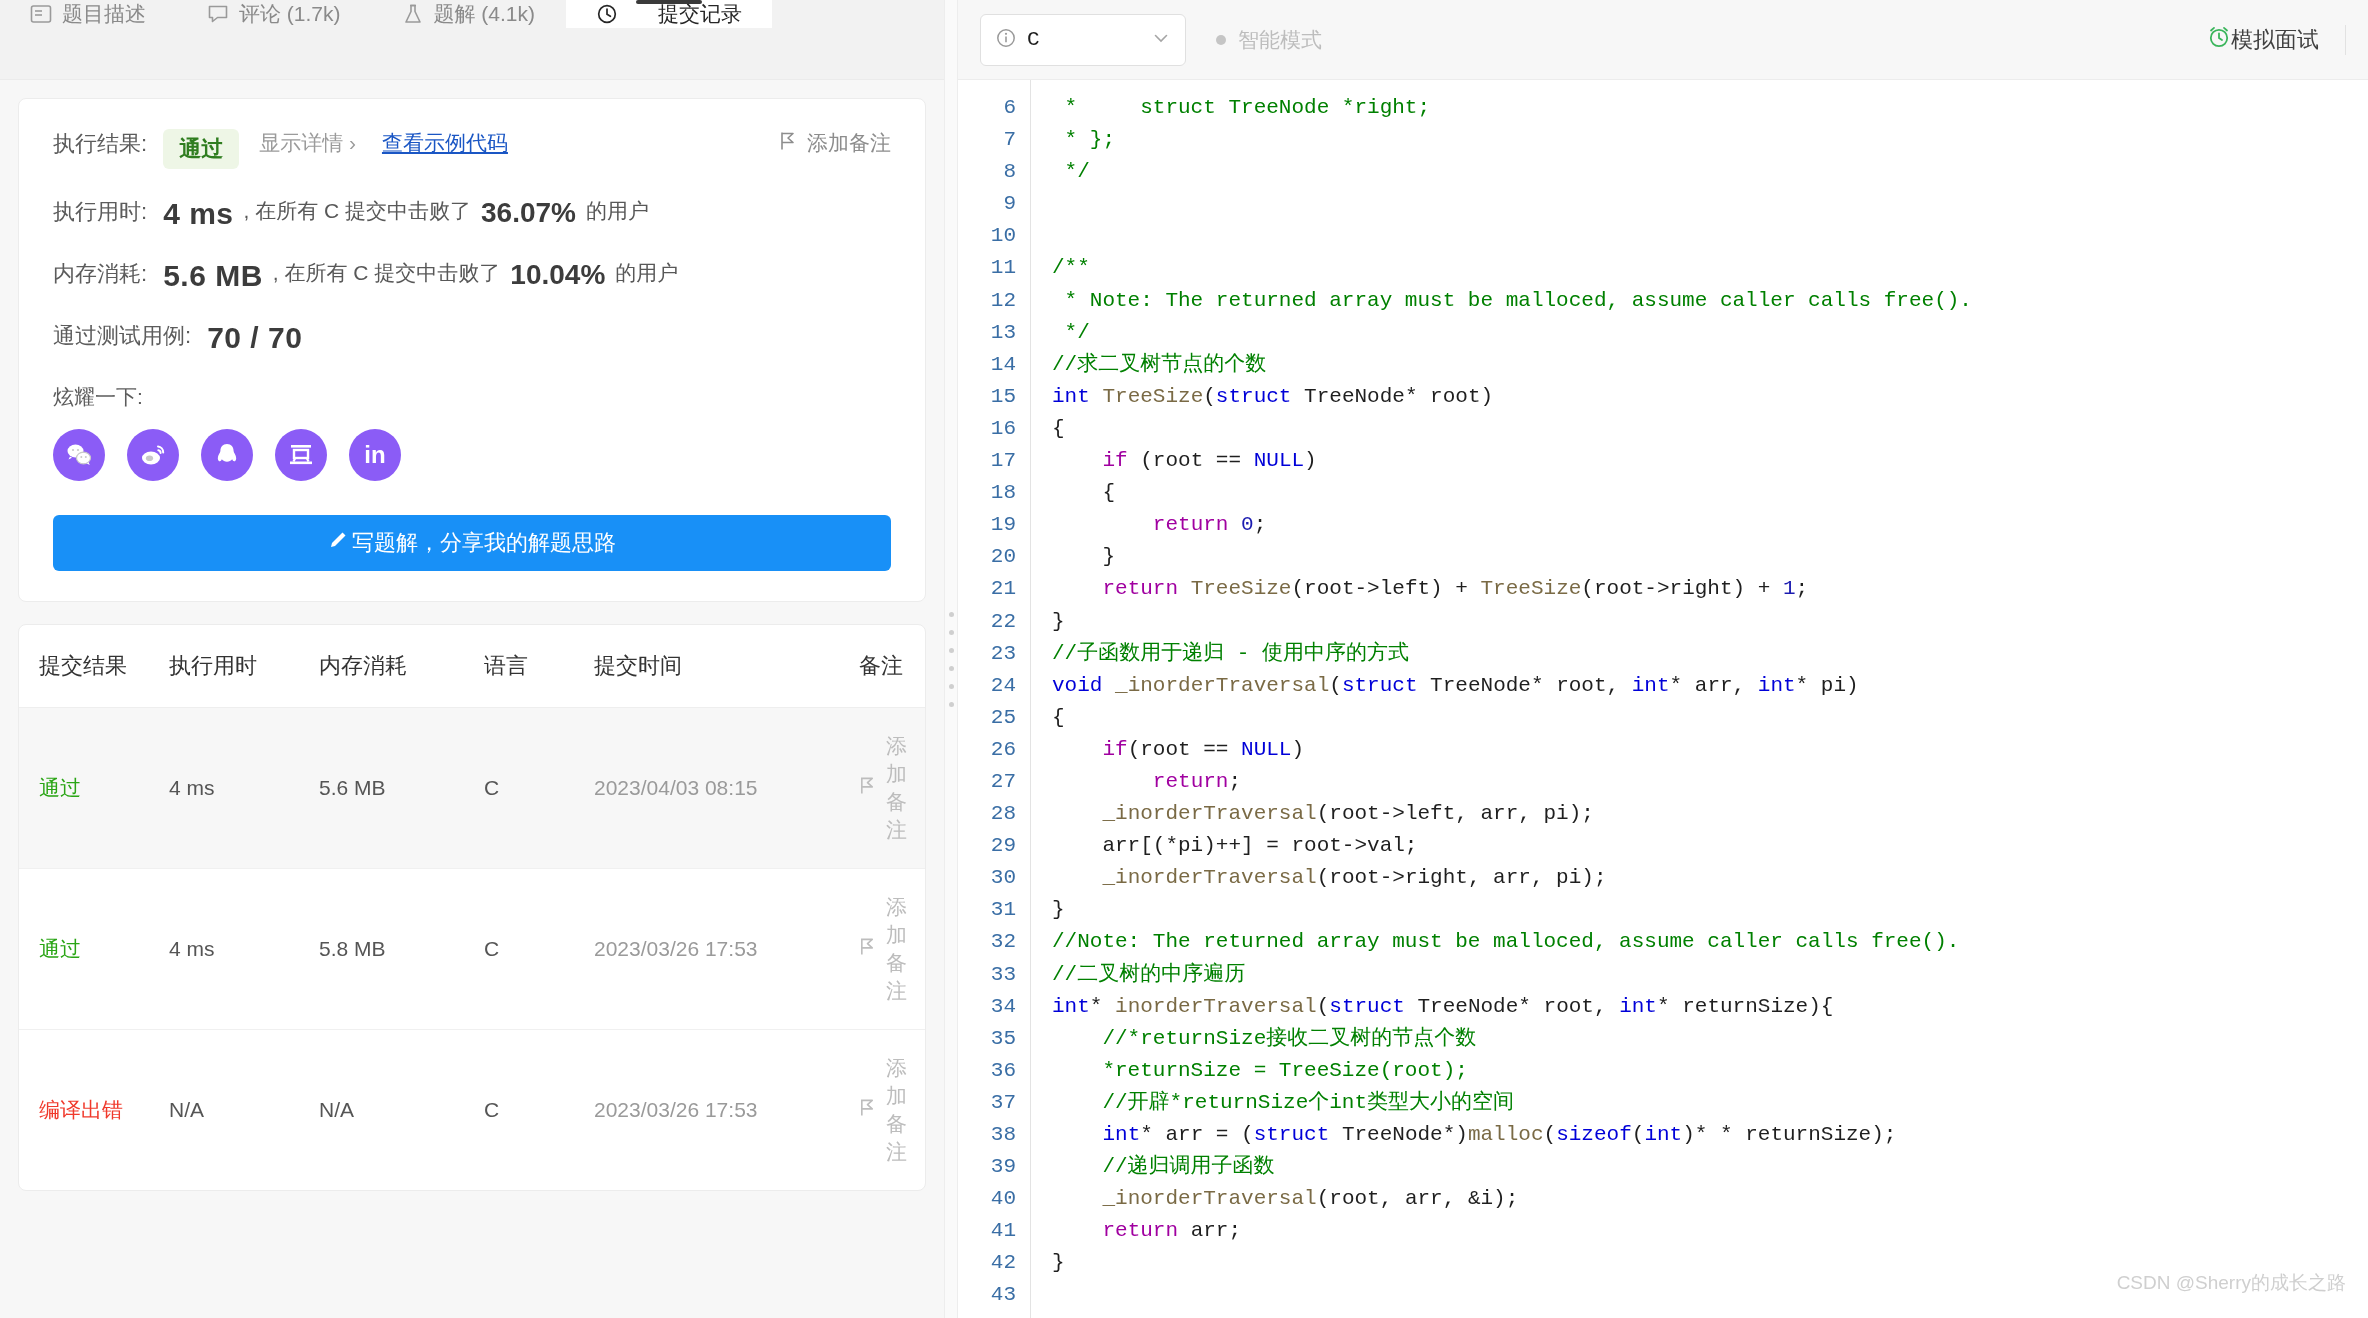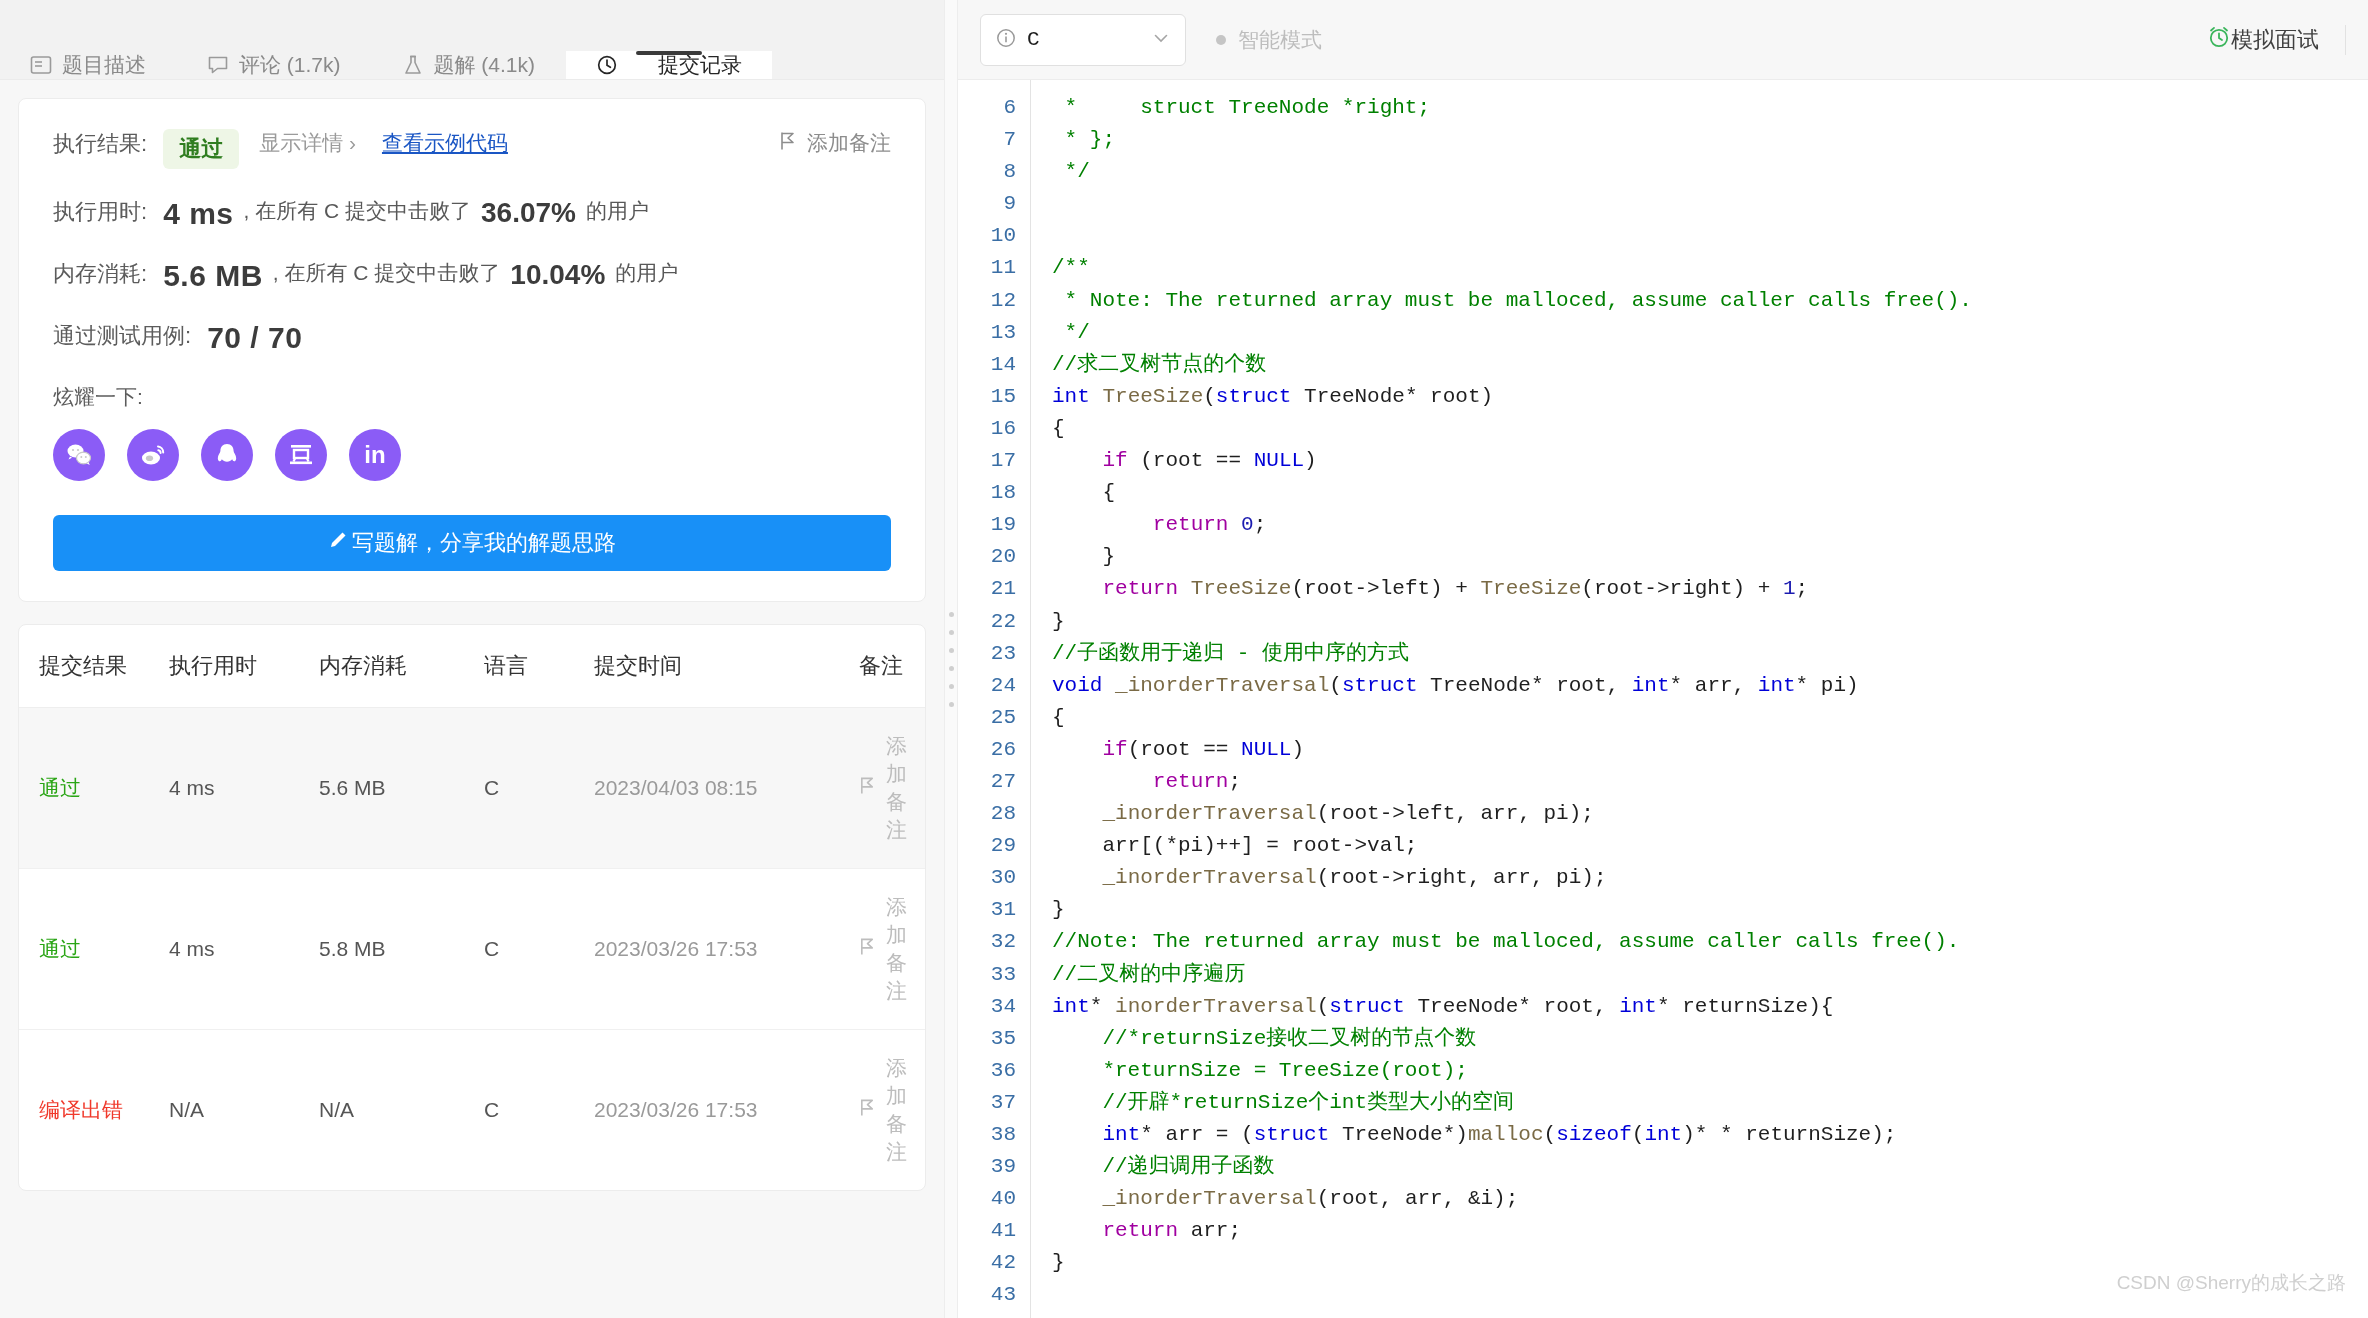--- a/index.html
+++ b/index.html
@@ -7,21 +7,21 @@
     width: 2368px; height: 1318px;
     background: #ffffff;
     font-family: "Liberation Sans", "DejaVu Sans", sans-serif;
     overflow: hidden;
   }
   .app { display: flex; width: 2368px; height: 1318px; }
 
   
   .left { width: 944px; height: 1318px; background: #f7f7f7; display: flex; flex-direction: column; }
 
-  .tabbar { height: 80px; background: #f2f2f2; display: flex; align-items: flex-end; border-bottom: 1px solid #ebebeb; position: relative; }
+  .tabbar { height: 80px; background: #f2f2f2; display: flex; align-items: flex-start; border-bottom: 1px solid #ebebeb; position: relative; }
   .tab { display: flex; align-items: center; gap: 10px; padding: 0 30px; font-size: 21px; color: #8a8a8a; cursor: pointer; position: relative; }
   .tab.active { background: #ffffff; color: #262626; gap: 40px; }
   .tab.active::before { content:""; position:absolute; left:34%; right:34%; top:0; height:4px; background:#3a3a3a; border-radius:2px; }
   .tabsep { width: 1px; background: #e0e0e0; margin: 26px 0; }
   .tabfill { flex: 1; background: #f2f2f2; border-left: 1px solid #e8e8e8; }
   .tab svg { display: block; }
 
   .leftscroll { flex: 1; overflow: hidden; padding: 18px 18px 0 18px; }
 
   .card { background: #ffffff; border: 1px solid #ececec; border-radius: 8px; padding: 30px 34px 30px 34px; }

